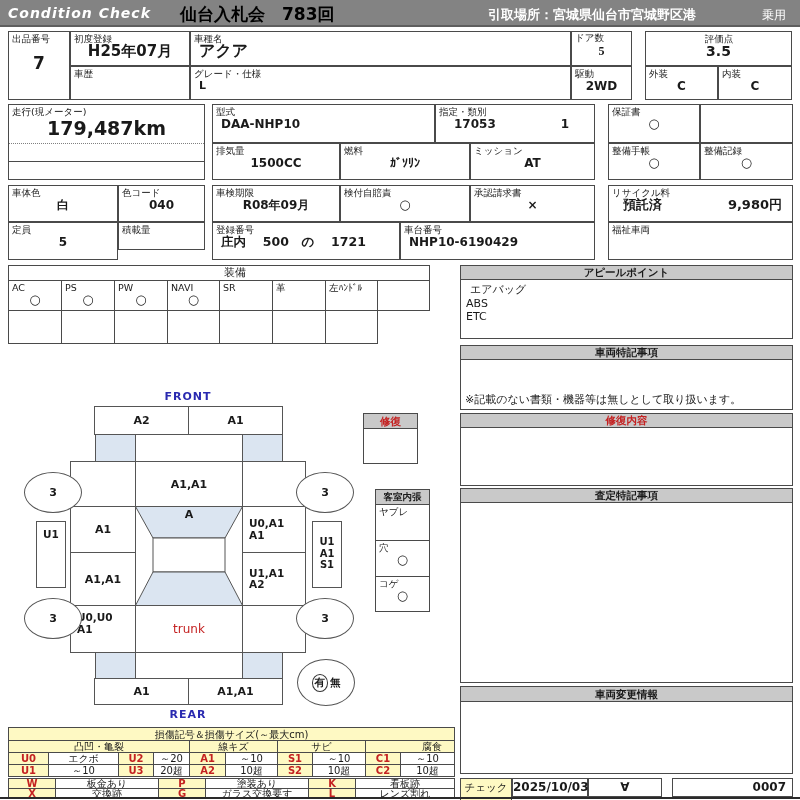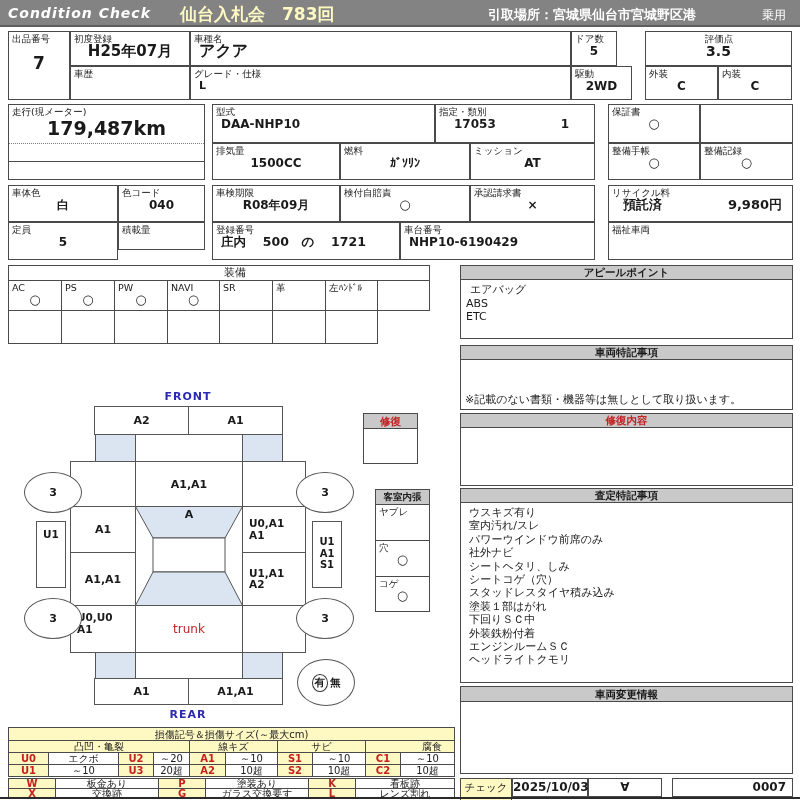--- a/index.html
+++ b/index.html
@@ -23,21 +23,21 @@
   .red{color:#c42222;}
   .blue{color:#2a2ab0;}
 </style>
 </head>
 <body>
 
 <div id="sheet">
 
   <div class="abs" style="left:0;top:0;width:800px;height:27px;background:#838383;border-bottom:2px solid #5e5e5e;">
     <span class="abs" style="left:8px;top:5px;font-size:14px;font-weight:bold;font-style:italic;color:#fff;letter-spacing:1px;">Condition  Check</span>
-    <span class="abs" style="left:180px;top:3px;font-size:17px;font-weight:bold;color:#fef9c3;">仙台入札会　783回</span>
+    <span class="abs" style="left:180px;top:3px;font-size:17px;font-weight:bold;color:#000000;">仙台入札会　783回</span>
     <span class="abs" style="left:488px;top:6px;font-size:13px;font-weight:bold;color:#fff;">引取場所：宮城県仙台市宮城野区港</span>
     <span class="abs" style="left:762px;top:7px;font-size:12px;color:#fff;">乗用</span>
   </div>
 
   <div class="c" style="left:8px;top:31px;width:62px;height:69px;">
     <span class="lbl">出品番号</span>
     <span class="val" style="font-size:17px;margin-top:12px;">7</span>
   </div>
   <div class="c" style="left:70px;top:31px;width:120px;height:35px;">
     <span class="lbl">初度登録</span>
@@ -47,21 +47,21 @@
     <span class="lbl">車歴</span>
   </div>
   <div class="c" style="left:190px;top:31px;width:381px;height:35px;">
     <span class="lbl">車種名</span>
     <span class="valL" style="font-size:16px;">アクア</span>
   </div>
   <div class="c" style="left:190px;top:66px;width:381px;height:34px;">
     <span class="lbl">グレード・仕様</span>
     <span class="valL" style="font-size:11px;">L</span>
   </div>
-  <div class="c" style="left:571px;top:31px;width:46px;height:35px;">
+  <div class="c" style="left:571px;top:31px;width:61px;height:35px;font-family:Liberation Serif, serif;">
     <span class="lbl">ドア数</span>
     <span class="val">5</span>
   </div>
   <div class="c" style="left:571px;top:66px;width:61px;height:34px;">
     <span class="lbl">駆動</span>
     <span class="val">2WD</span>
   </div>
   <div class="c" style="left:645px;top:31px;width:147px;height:35px;">
     <span class="lbl" style="text-align:center;">評価点</span>
     <span class="val" style="font-size:14px;">3.5</span>
@@ -214,34 +214,20 @@
     <span class="bh">車両特記事項</span>
     <span class="abs" style="left:4px;bottom:2px;font-size:11px;">※記載のない書類・機器等は無しとして取り扱います。</span>
   </div>
 
   <div class="hdrbox" style="left:460px;top:413px;width:333px;height:73px;">
     <span class="bh red">修復内容</span>
   </div>
 
   <div class="hdrbox" style="left:460px;top:488px;width:333px;height:195px;">
     <span class="bh">査定特記事項</span>
-    <div class="bodytxt" style="line-height:13.4px;padding-left:8px;">
-      <div>ウスキズ有り</div>
-      <div>室内汚れ/スレ</div>
-      <div>パワーウインドウ前席のみ</div>
-      <div>社外ナビ</div>
-      <div>シートヘタリ、しみ</div>
-      <div>シートコゲ（穴）</div>
-      <div>スタッドレスタイヤ積み込み</div>
-      <div>塗装１部はがれ</div>
-      <div>下回りＳＣ中</div>
-      <div>外装鉄粉付着</div>
-      <div>エンジンルームＳＣ</div>
-      <div>ヘッドライトクモリ</div>
-    </div>
   </div>
 
   <div class="hdrbox" style="left:460px;top:686px;width:333px;height:88px;">
     <span class="bh" style="height:15px;line-height:14px;">車両変更情報</span>
   </div>
 
   <div class="c gray" style="left:460px;top:778px;width:52px;height:31px;">
     <span class="val" style="font-weight:normal;font-size:10.5px;line-height:17px;">チェック</span>
   </div>
   <div class="c" style="left:512px;top:778px;width:76px;height:19px;">

